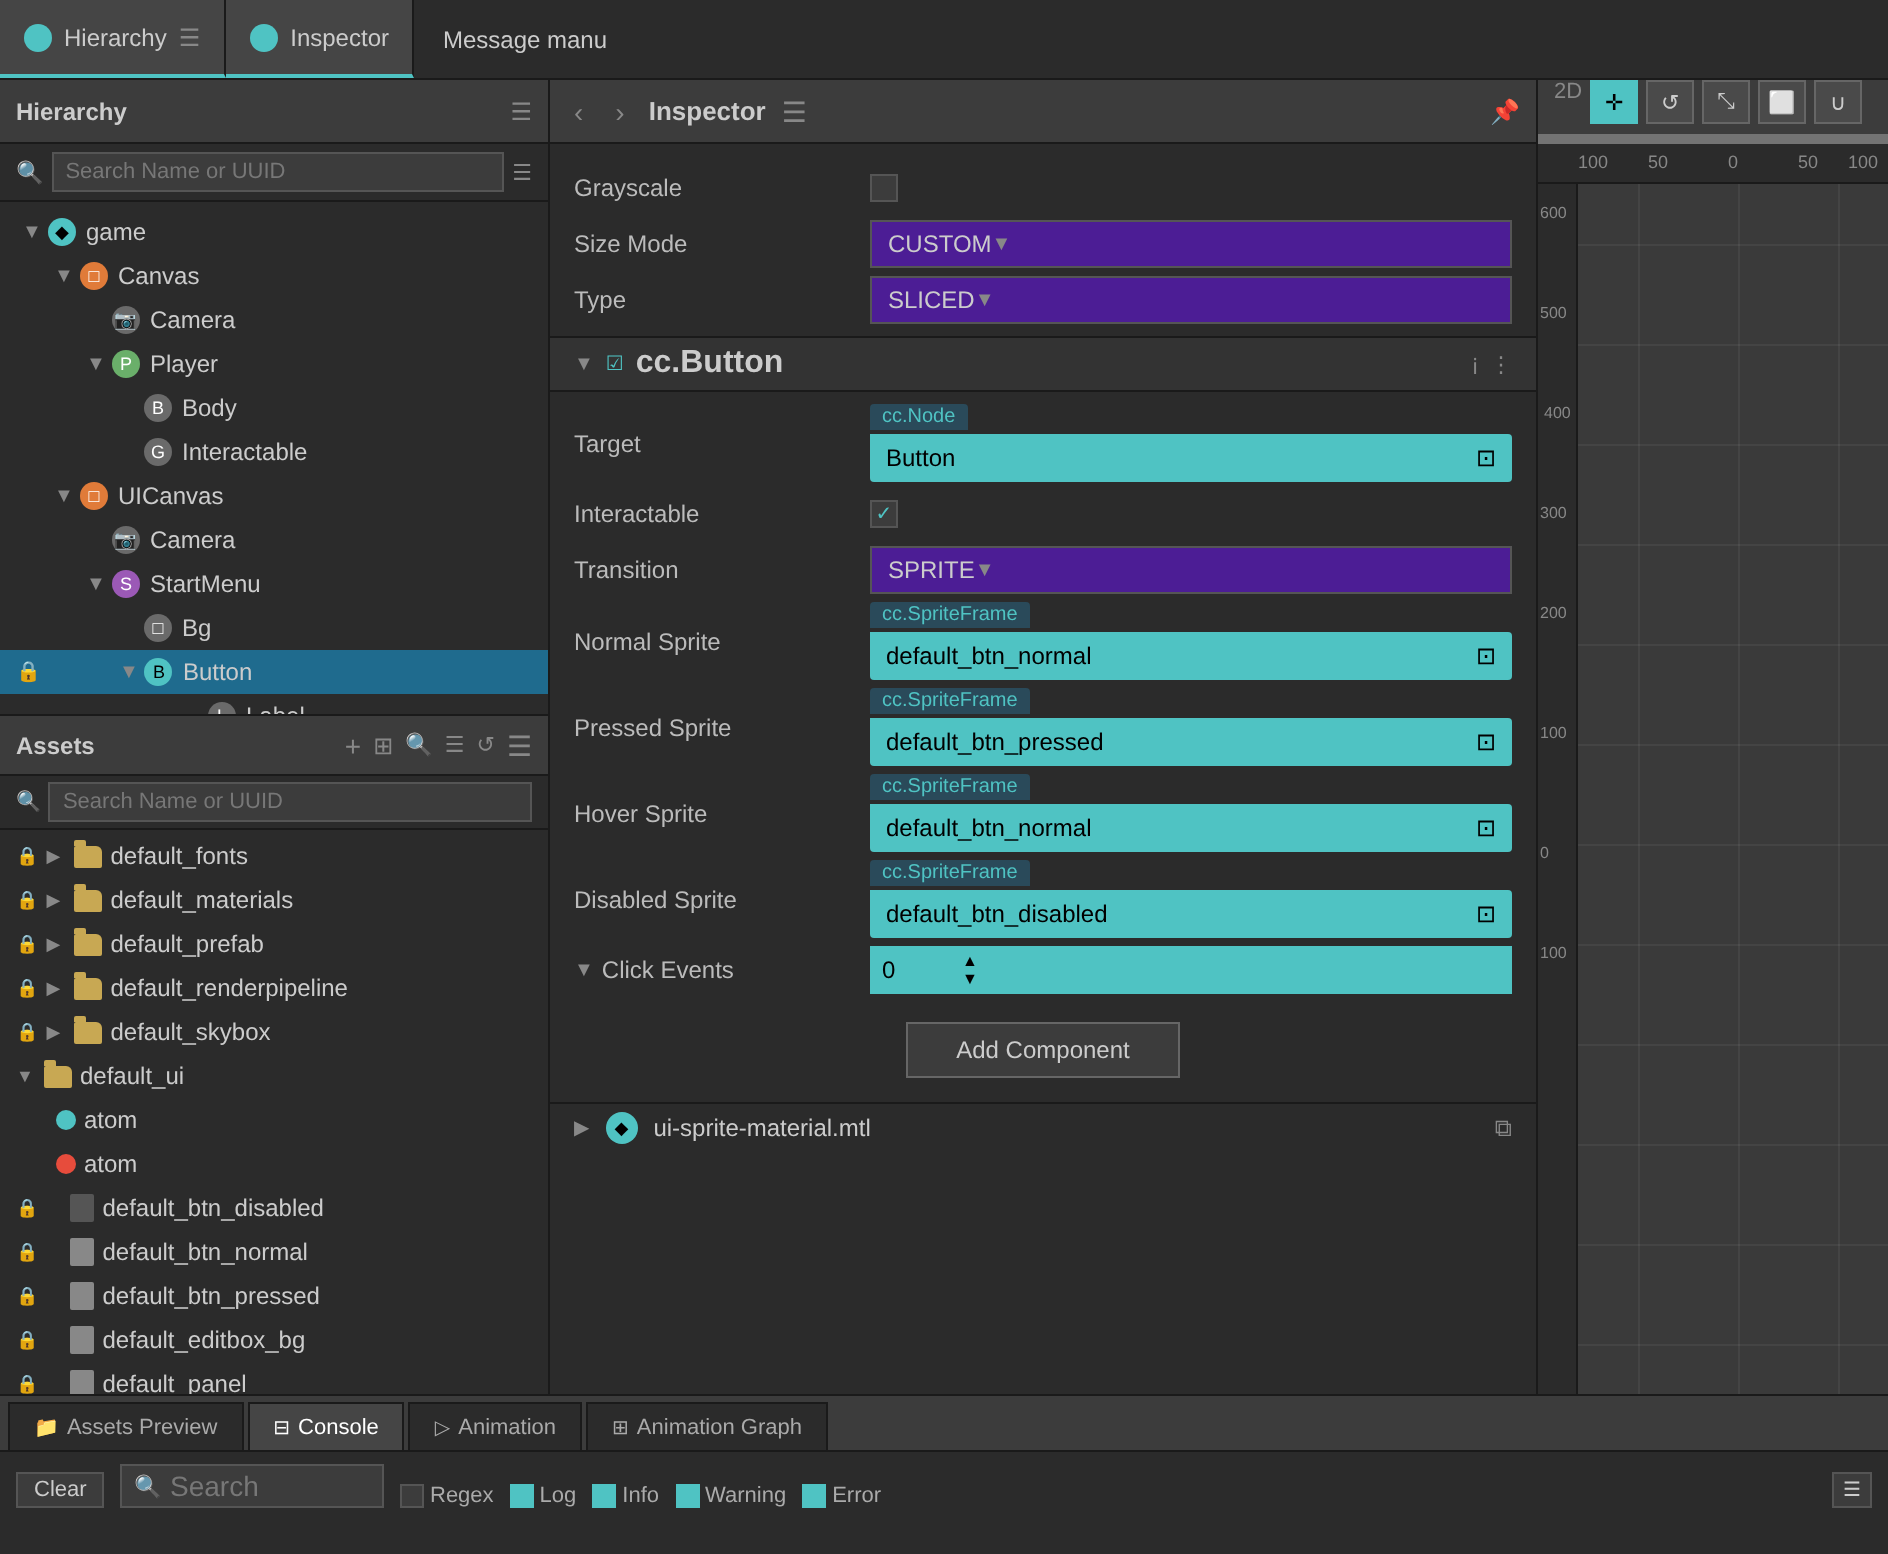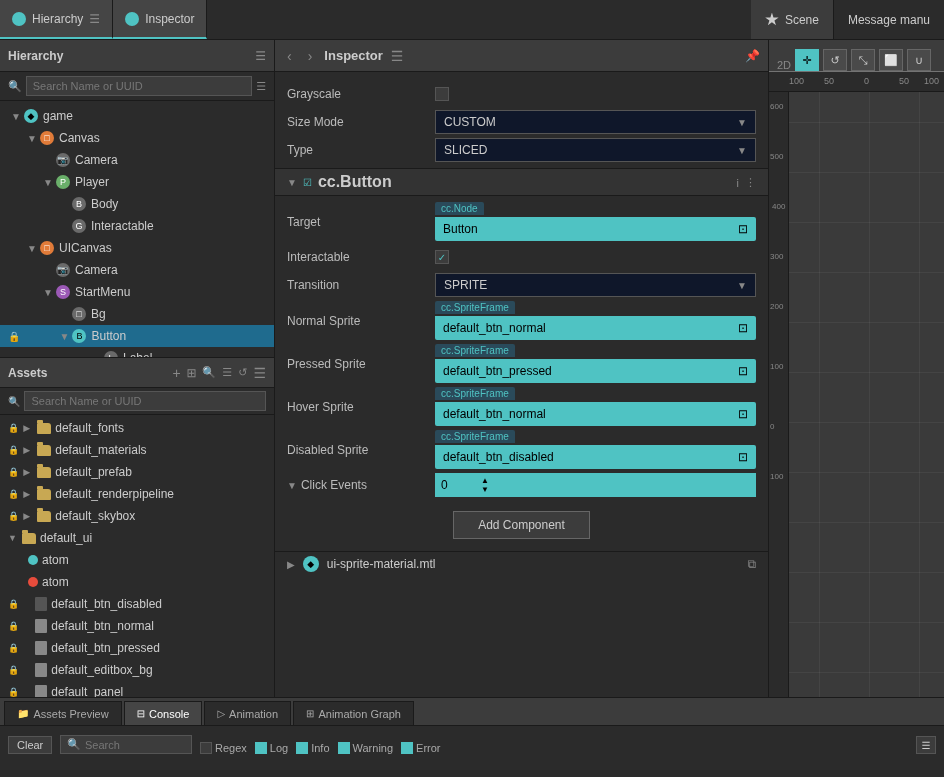--- a/index.html
+++ b/index.html
@@ -307,30 +307,29 @@
       font-size: 12px;
     }
     .prop-value {
       flex: 1;
       display: flex;
       align-items: center;
       gap: 4px;
     }
 
     .dropdown-select {
-      background: #0f172a;
+      background: #4c1d95;
       border: 1px solid #555;
       color: #ccc;
       padding: 3px 8px;
       font-size: 12px;
       flex: 1;
       cursor: pointer;
       display: flex;
       align-items: center;
-      justify-content: space-between;
       height: 24px;
     }
     .dropdown-arrow { color: #888; font-size: 10px; }
 
     .checkbox-field {
       width: 14px;
       height: 14px;
       background: #3c3c3c;
       border: 1px solid #555;
       display: flex;
@@ -478,26 +477,26 @@
     
     .right-panel {
       width: 175px;
       background: #2b2b2b;
       display: flex;
       flex-direction: column;
       flex-shrink: 0;
     }
     .scene-toolbar {
       display: flex;
-      align-items: flex-end;
+      align-items: flex-start;
       height: 32px;
       background: #3c3c3c;
       padding: 0 8px;
       gap: 4px;
-      border-bottom: 1px solid #737373;
+      border-bottom: 5px solid #737373;
     }
     .scene-tool-btn {
       width: 24px;
       height: 22px;
       background: #4a4a4a;
       border: 1px solid #666;
       color: #ccc;
       display: flex;
       align-items: center;
       justify-content: center;
@@ -596,21 +595,21 @@
       align-items: center;
       background: #3c3c3c;
       border: 1px solid #555;
       padding: 2px 6px;
       gap: 4px;
     }
     .console-search-input {
       background: transparent;
       border: none;
       color: #ccc;
-      font-size: 11px;
+      font-size: 14px;
       outline: none;
       width: 100px;
     }
     .console-search-input::placeholder { color: #777; }
     .console-toggle {
       display: flex;
       align-items: center;
       gap: 3px;
       font-size: 11px;
       color: #aaa;
@@ -651,24 +650,20 @@
 
 <div class="top-bar">
   <div class="panel-tab active">
     <span class="tab-icon"></span>
     <span>Hierarchy</span>
     <span class="panel-header-icon">☰</span>
   </div>
   <div class="panel-tab active" style="background:#454545; border-bottom:2px solid #4fc3c3;">
     <span class="tab-icon"></span>
     <span>Inspector</span>
-  </div>
-  <div class="scene-tab">
-    <span class="tab-icon-scene"></span>
-    <span>Scene</span>
   </div>
   <div class="msg-tab">
     <span>Message manu</span>
   </div>
 </div>
 
 <div class="main-layout">
 
   <div class="left-panel">
 

